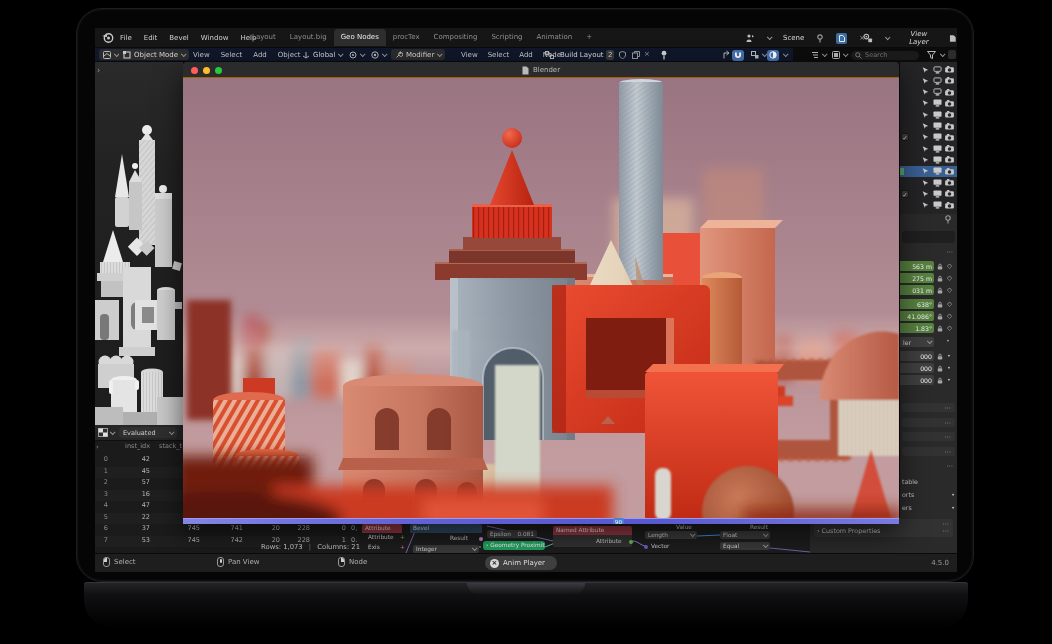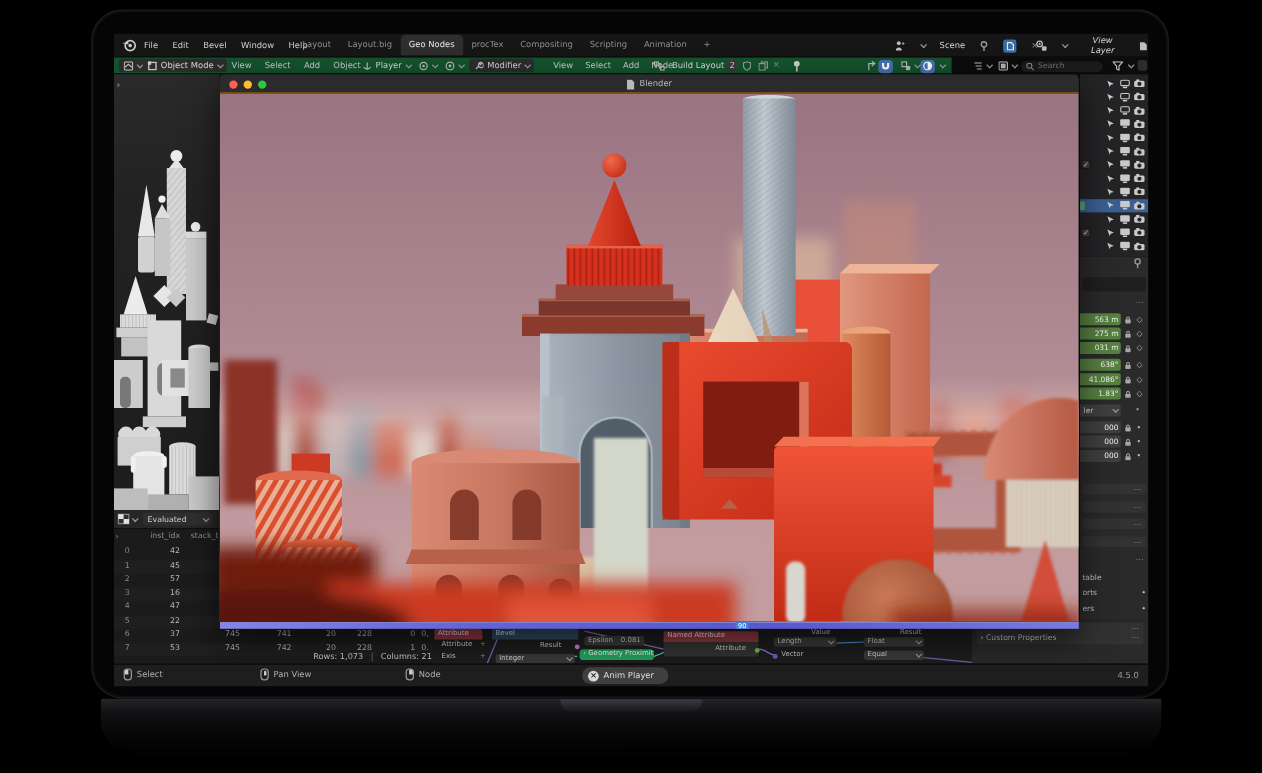--- a/index.html
+++ b/index.html
@@ -15,21 +15,21 @@
     background:linear-gradient(180deg,#3a3b40,#141416);border-radius:0 0 12px 12px;}
   
   .screen{position:absolute;left:95px;top:28px;width:862px;height:544px;background:#0c0c0c;overflow:hidden;font-size:7px;color:#c4c4c4;}
   
   .topbar{position:absolute;left:0;top:0;width:862px;height:20px;background:#161616;border-bottom:1px solid #0a0a0a;}
   .tmenu{color:#cfcfcf;font-size:7px;cursor:default;}
   .wtab{color:#8e8e8e;font-size:7px;padding:4px 7px 5px;border-radius:4px 4px 0 0;}
   .wtab.active{background:#2e2e2e;color:#e8e8e8;}
   .sel-box{display:flex;align-items:center;gap:12px;height:14px;text-align:center;}
   
-  .toolrow{position:absolute;left:0;top:20px;width:698px;height:14px;background:#14532d;border-bottom:1px solid #0a0a0a;}
+  .toolrow{position:absolute;left:0;top:20px;width:698px;height:14px;background:#0f172a;border-bottom:1px solid #0a0a0a;}
   .tbtn{position:absolute;top:1px;height:11px;background:#2c2c2c;border-radius:3px;display:flex;align-items:center;gap:3px;padding:0 4px;color:#d6d6d6;}
   .tmenu2{font-size:7px;color:#c8c8c8;}
   .chev{display:inline-block;width:4px;height:4px;border-right:1px solid #9a9a9a;border-bottom:1px solid #9a9a9a;transform:rotate(45deg) translateY(-1px);}
   .search-field{position:absolute;left:755px;top:1.5px;width:70px;height:11px;background:#1b1b1b;border:1px solid #0c0c0c;border-radius:6px;color:#8a8a8a;font-size:6.5px;display:flex;align-items:center;gap:3px;padding:0 4px;}
   .search-field input{background:transparent;border:none;outline:none;color:#9a9a9a;font-size:6.5px;width:48px;padding:0;}
   
   .vp-strip{position:absolute;left:0;top:34px;width:88px;height:363px;background:linear-gradient(180deg,#2a2a2b,#222223 30%,#1d1d1e);overflow:hidden;}
   
   .ss-panel{position:absolute;left:0;top:397px;width:265px;height:128px;background:#1b1b1b;overflow:hidden;}
   .ss-head{position:absolute;left:0;top:0;width:265px;height:16px;background:#262626;border-bottom:1px solid #101010;}
@@ -172,21 +172,21 @@
       <div class="abs" style="left:98px;top:3px;display:flex;gap:11px;">
           <span class="tmenu2">View</span>
           <span class="tmenu2">Select</span>
           <span class="tmenu2">Add</span>
           <span class="tmenu2">Object</span>
         </div>
       <div class="tbtn" style="left:203px;background:transparent;">
         <svg width="8" height="8" viewBox="0 0 8 8">
             <path d="M4 7 V1 M4 7 L1 5 M4 7 L7 5" stroke="#b9b9b9" fill="none"></path>
           </svg>
-        <span>Player</span>
+        <span>Global</span>
         <span class="chev"></span>
       </div>
       <div class="tbtn" style="left:250px;background:transparent;">
         <svg width="8" height="8" viewBox="0 0 8 8">
             <circle cx="4" cy="4" r="3" fill="none" stroke="#b9b9b9"></circle>
             <circle cx="4" cy="4" r="1" fill="#b9b9b9"></circle>
           </svg>
         <span class="chev"></span>
       </div>
       <div class="tbtn" style="left:272px;background:transparent;">

